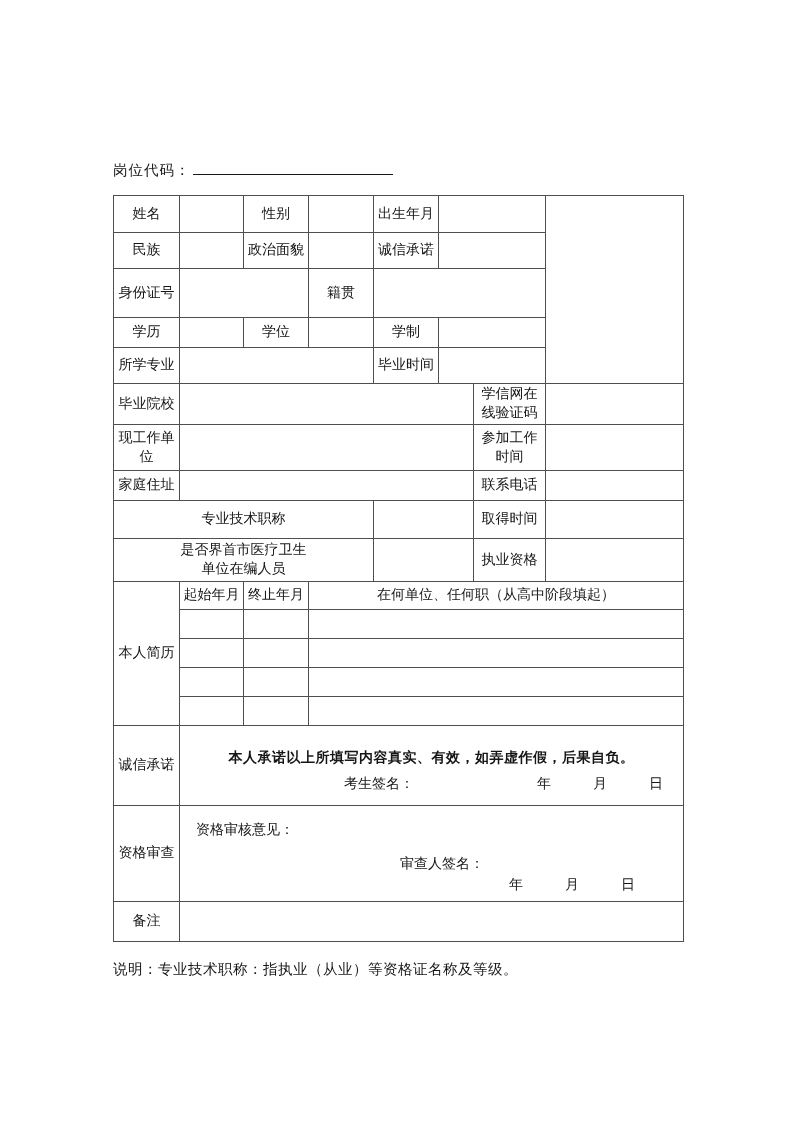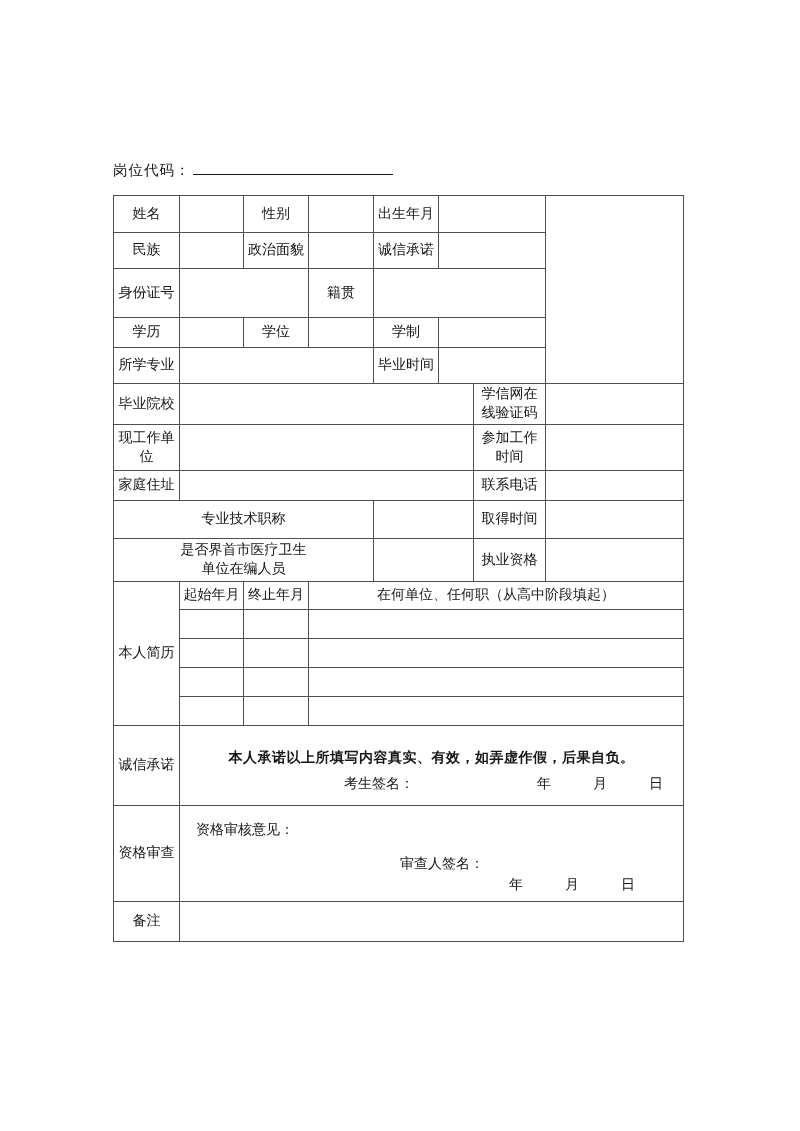--- a/index.html
+++ b/index.html
@@ -195,14 +195,15 @@
       </td>
     </tr>
 
     <tr style="height:40px">
       <td>备注</td>
       <td colspan="7"></td>
     </tr>
   </tbody>
     </table>
 
+  <div class="footer-note">说明：专业技术职称：指执业（从业）等资格证名称及等级。</div>
 
 </div>
 
 </body></html>

